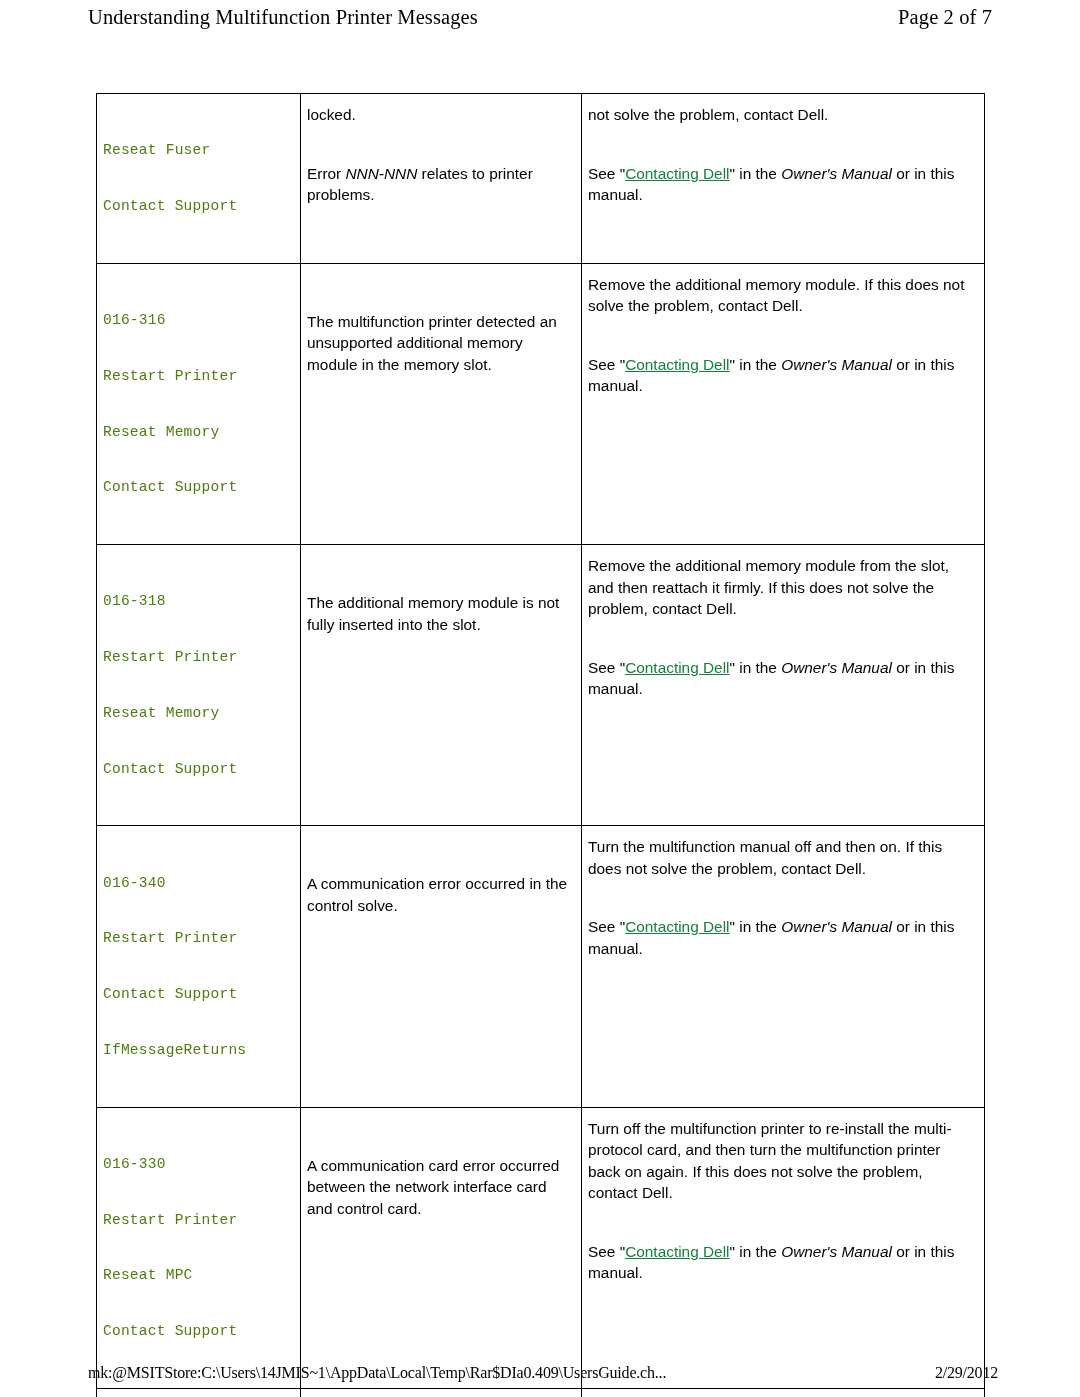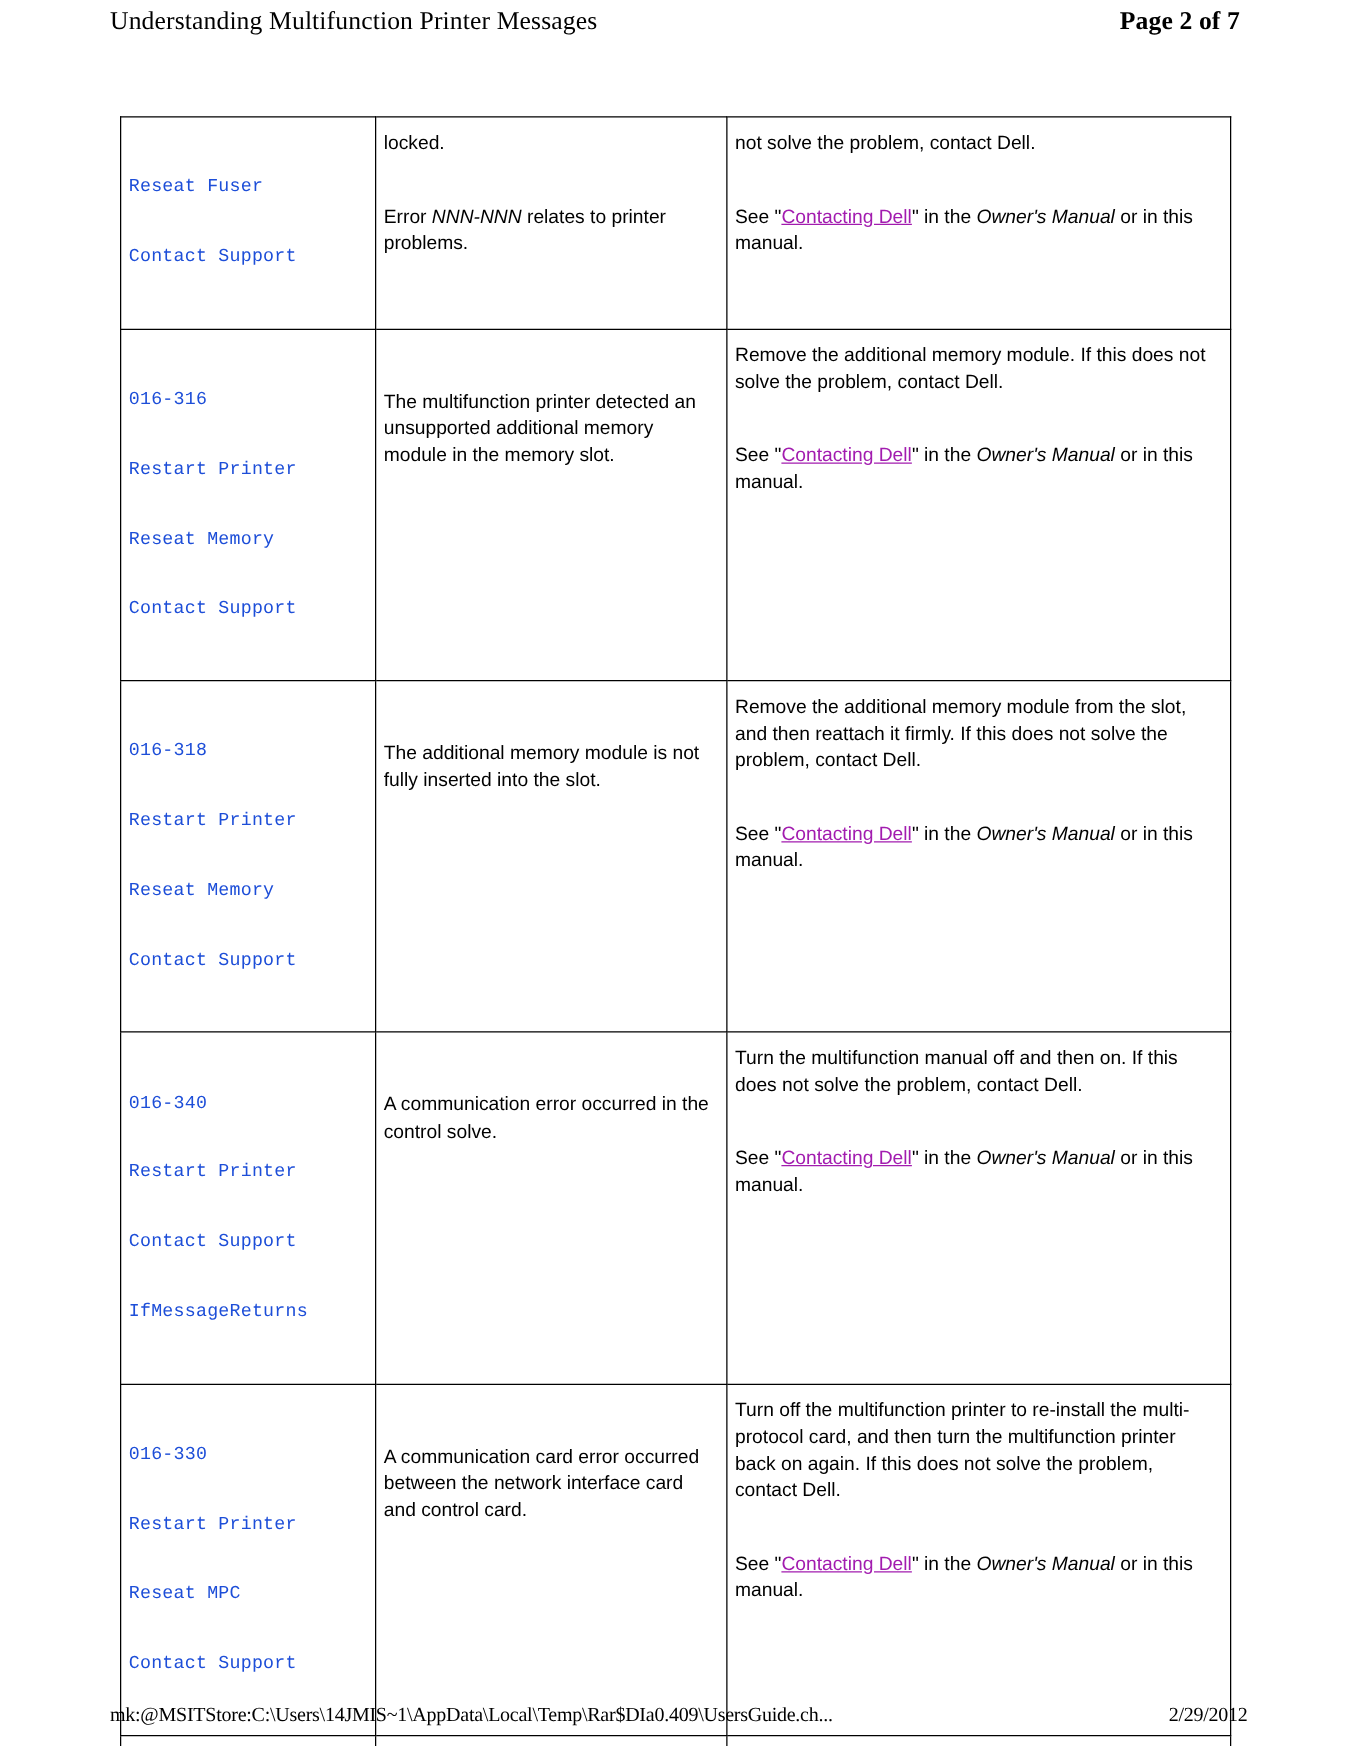--- a/index.html
+++ b/index.html
@@ -32,21 +32,21 @@
     display: flex;
     align-items: flex-start;
     justify-content: space-between;
     font-family: "Liberation Serif", serif;
     font-size: 20.5px;
     line-height: 26px;
     color: #000;
     white-space: nowrap;
   }
   .doc-header .title { letter-spacing: 0.1px; }
-  .doc-header .pageno { letter-spacing: 0.1px; font-weight: bold; }
+  .doc-header .pageno { letter-spacing: 0.1px; }
 
   
   .doc-footer {
     position: absolute;
     left: 88px;
     top: 1362px;
     width: 910px;
     display: flex;
     align-items: baseline;
     justify-content: space-between;
@@ -77,38 +77,38 @@
   }
   col.c1 { width: 204px; }
   col.c2 { width: 281px; }
   col.c3 { width: 403px; }
 
   
   .code {
     font-family: "Liberation Mono", "DejaVu Sans Mono", monospace;
     font-size: 14.6px;
     line-height: 18.6px;
-    color: #1d4ed8;
+    color: #4d7c0f;
     white-space: pre;
     letter-spacing: 0.2px;
   }
   .code .ln { display: block; }
 
   
   .body {
     font-size: 15.4px;
     line-height: 21.5px;
     color: #000;
   }
   .body p { margin: 0 0 9px 0; }
   .body p:last-child { margin-bottom: 0; margin-top: 37px; }
   .body p.tight { margin-bottom: 0; }
   .body i, .body em { font-style: italic; }
   .lnk {
-    color: #a21caf;
+    color: #15803d;
     text-decoration: underline;
   }
 </style>
 </head>
 <body>
 
 <div class="page">
 
   <div class="doc-header">
     <span class="title">Understanding Multifunction Printer Messages</span>

